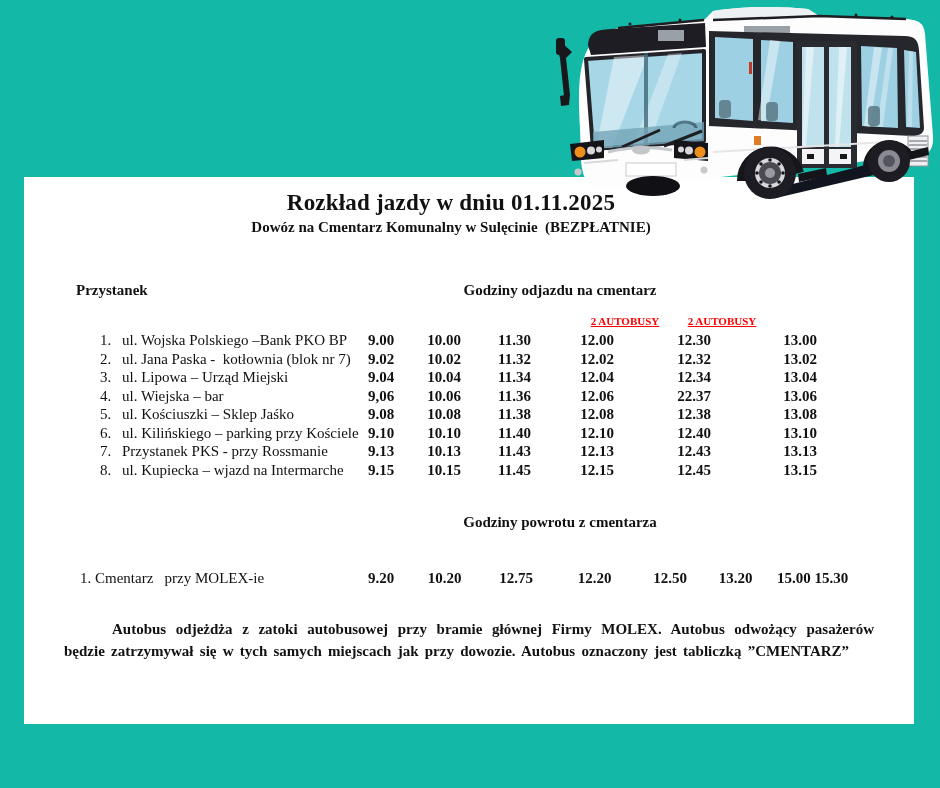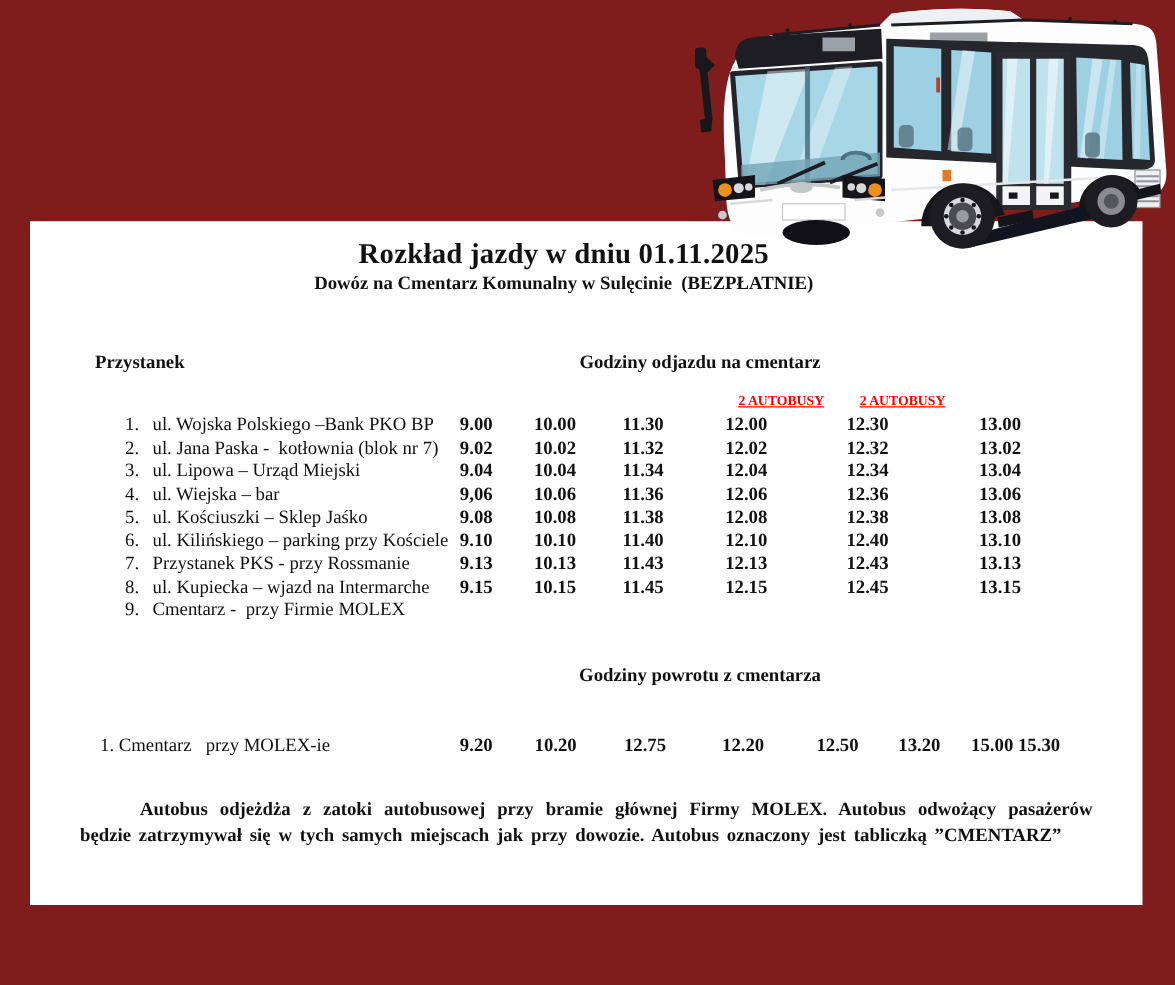--- a/index.html
+++ b/index.html
@@ -1,16 +1,16 @@
 <!DOCTYPE html>
 <html><head>
 <meta charset="utf-8">
 <style>
   html,body{margin:0;padding:0;background:#0e1a2b;}
-  .stage{position:relative;width:940px;height:788px;background:#7f1d1d;overflow:hidden;
+  .stage{position:relative;width:940px;height:788px;background:#14b8a6;overflow:hidden;
          font-family:"Liberation Serif",serif;color:#111;}
   .page{position:absolute;left:24px;top:177px;width:890px;height:547px;background:#ffffff;z-index:1;}
   .doc-head{padding-top:13px;text-align:center;padding-right:36px;}
   .title{font-size:23px;font-weight:bold;margin:0;line-height:26px;letter-spacing:.2px;}
   .subtitle{font-size:15px;font-weight:bold;margin:2px 0 0 0;line-height:19px;white-space:pre-wrap;}
   .hdr-row{display:flex;margin-top:44px;font-weight:bold;font-size:15px;line-height:19px;}
   .hdr-stops{width:327px;padding-left:52px;box-sizing:border-box;}
   .hdr-dep{width:418px;text-align:center;}
   .buses-row{display:flex;margin-top:15px;height:13px;margin-left:28px;}
   .sp-4{width:528px;}
@@ -81,21 +81,21 @@
           <div class="tc c4">12.04</div>
           <div class="tc c5">12.34</div>
           <div class="tc c6">13.04</div>
         </div>
         <div class="t-row">
           <div class="stop-cell"><span class="num">4.</span><span>ul. Wiejska – bar</span></div>
           <div class="tc c1">9,06</div>
           <div class="tc c2">10.06</div>
           <div class="tc c3">11.36</div>
           <div class="tc c4">12.06</div>
-          <div class="tc c5">12.36</div>
+          <div class="tc c5">22.37</div>
           <div class="tc c6">13.06</div>
         </div>
         <div class="t-row">
           <div class="stop-cell"><span class="num">5.</span><span>ul. Kościuszki – Sklep Jaśko</span></div>
           <div class="tc c1">9.08</div>
           <div class="tc c2">10.08</div>
           <div class="tc c3">11.38</div>
           <div class="tc c4">12.08</div>
           <div class="tc c5">12.38</div>
           <div class="tc c6">13.08</div>
@@ -119,29 +119,20 @@
           <div class="tc c6">13.13</div>
         </div>
         <div class="t-row">
           <div class="stop-cell"><span class="num">8.</span><span>ul. Kupiecka – wjazd na Intermarche</span></div>
           <div class="tc c1">9.15</div>
           <div class="tc c2">10.15</div>
           <div class="tc c3">11.45</div>
           <div class="tc c4">12.15</div>
           <div class="tc c5">12.45</div>
           <div class="tc c6">13.15</div>
-        </div>
-        <div class="t-row">
-          <div class="stop-cell"><span class="num">9.</span><span>Cmentarz -  przy Firmie MOLEX</span></div>
-          <div class="tc c1"></div>
-          <div class="tc c2"></div>
-          <div class="tc c3"></div>
-          <div class="tc c4"></div>
-          <div class="tc c5"></div>
-          <div class="tc c6"></div>
         </div>
       </div>
 
     <div class="return-header">Godziny powrotu z cmentarza</div>
 
     <div class="return-row">
       <div class="ret-label">1. Cmentarz   przy MOLEX-ie</div>
       <span id="ret-times" style="display:flex">
           <div class="rc r1">9.20</div>
           <div class="rc r2">10.20</div>

